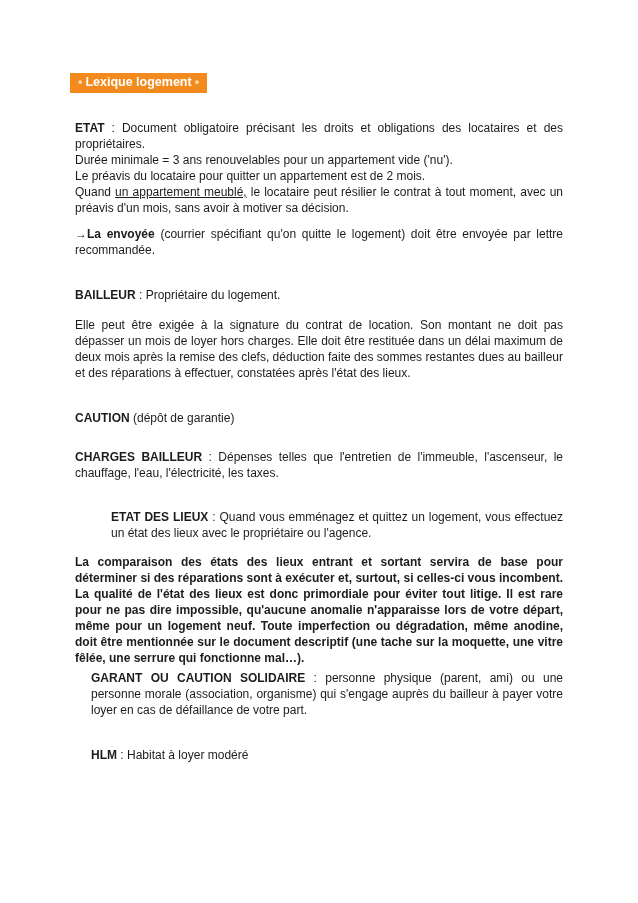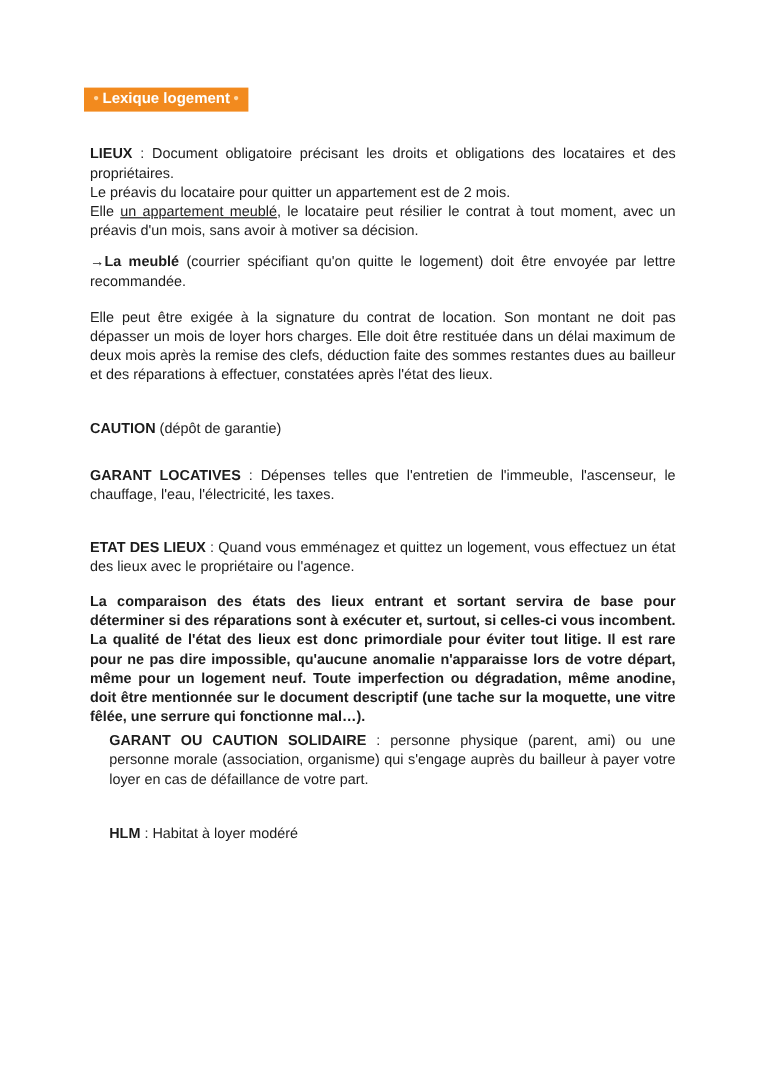--- a/index.html
+++ b/index.html
@@ -40,53 +40,57 @@
   .term { font-weight: bold; }
   .uline { text-decoration: underline; margin-top: 27px; }
   .arrow { font-weight: bold; }
 
   .block-bail         { margin-top: 27px; }
   .block-dedite       { margin-top: 10px; }
   .block-bailleur     { margin-top: 29px; }
   .block-caution-head { margin-top: 29px; }
   .block-caution-body { margin-top: 14px; }
   .block-charges      { margin-top: 23px; }
-  .block-etat-head    { margin-top: 28px; }
+  .block-etat-head    { margin-top: 28px; margin-left: 36px; }
   .block-etat-body    { margin-top: 13px; font-weight: bold; }
   .block-garant       { margin-top: 4px; margin-left: 16px;  }
   .block-hlm          { margin-top: 29px; padding-left: 16px; }
 </style>
 </head>
 <body>
 
 <div class="page">
 
   <div class="title-box">
     <span class="title-bullet">•</span><span>Lexique logement</span><span class="title-bullet">•</span>
   </div>
 
   <div class="para block-bail">
-    <div class="para"><span class="term">LIEUX</span><span> : Document obligatoire précisant les droits et obligations des locataires et des propriétaires.</span></div>
+    <div class="para"><span class="term">ETAT</span><span> : Document obligatoire précisant les droits et obligations des locataires et des propriétaires.</span></div>
+    <div>Durée minimale = 3 ans renouvelables pour un appartement vide ('nu').</div>
     <div>Le préavis du locataire pour quitter un appartement est de 2 mois.</div>
-    <div class="para"><span>Elle </span><span class="uline">un appartement meublé,</span><span> le locataire peut résilier le contrat à tout moment, avec un préavis d'un mois, sans avoir à motiver sa décision.</span></div>
+    <div class="para"><span>Quand </span><span class="uline">un appartement meublé,</span><span> le locataire peut résilier le contrat à tout moment, avec un préavis d'un mois, sans avoir à motiver sa décision.</span></div>
   </div>
 
   <div class="para block-dedite">
-    <span class="arrow">→</span><span class="term">La meublé</span><span> (courrier spécifiant qu'on quitte le logement) doit être envoyée par lettre recommandée.</span>
+    <span class="arrow">→</span><span class="term">La envoyée</span><span> (courrier spécifiant qu'on quitte le logement) doit être envoyée par lettre recommandée.</span>
   </div>
 
+  <div class="para block-bailleur">
+    <span class="term">BAILLEUR</span><span> : Propriétaire du logement.</span>
+  </div>
 
   <div class="para block-caution-body">Elle peut être exigée à la signature du contrat de location. Son montant ne doit pas dépasser un mois de loyer hors charges. Elle doit être restituée dans un délai maximum de deux mois après la remise des clefs, déduction faite des sommes restantes dues au bailleur et des réparations à effectuer, constatées après l'état des lieux.</div>
 
   <div class="para block-caution-head">
     <span class="term">CAUTION</span><span> (dépôt de garantie)</span>
   </div>
 
   <div class="para block-charges">
-    <span class="term">GARANT LOCATIVES</span><span> : Dépenses telles que l'entretien de l'immeuble, l'ascenseur, le chauffage, l'eau, l'électricité, les taxes.</span>
+    <span class="term">CHARGES BAILLEUR</span><span> : Dépenses telles que l'entretien de l'immeuble, l'ascenseur, le chauffage, l'eau, l'électricité, les taxes.</span>
   </div>
 
   <div class="para block-etat-head">
     <span class="term">ETAT DES LIEUX</span><span> : Quand vous emménagez et quittez un logement, vous effectuez un état des lieux avec le propriétaire ou l'agence.</span>
   </div>
 
   <div class="para block-etat-body">La comparaison des états des lieux entrant et sortant servira de base pour déterminer si des réparations sont à exécuter et, surtout, si celles-ci vous incombent. La qualité de l'état des lieux est donc primordiale pour éviter tout litige. Il est rare pour ne pas dire impossible, qu'aucune anomalie n'apparaisse lors de votre départ, même pour un logement neuf. Toute imperfection ou dégradation, même anodine, doit être mentionnée sur le document descriptif (une tache sur la moquette, une vitre fêlée, une serrure qui fonctionne mal…).</div>
 
   <div class="para block-garant">
     <span class="term">GARANT OU CAUTION SOLIDAIRE</span><span> : personne physique (parent, ami) ou une personne morale (association, organisme) qui s'engage auprès du bailleur à payer votre loyer en cas de défaillance de votre part.</span>

